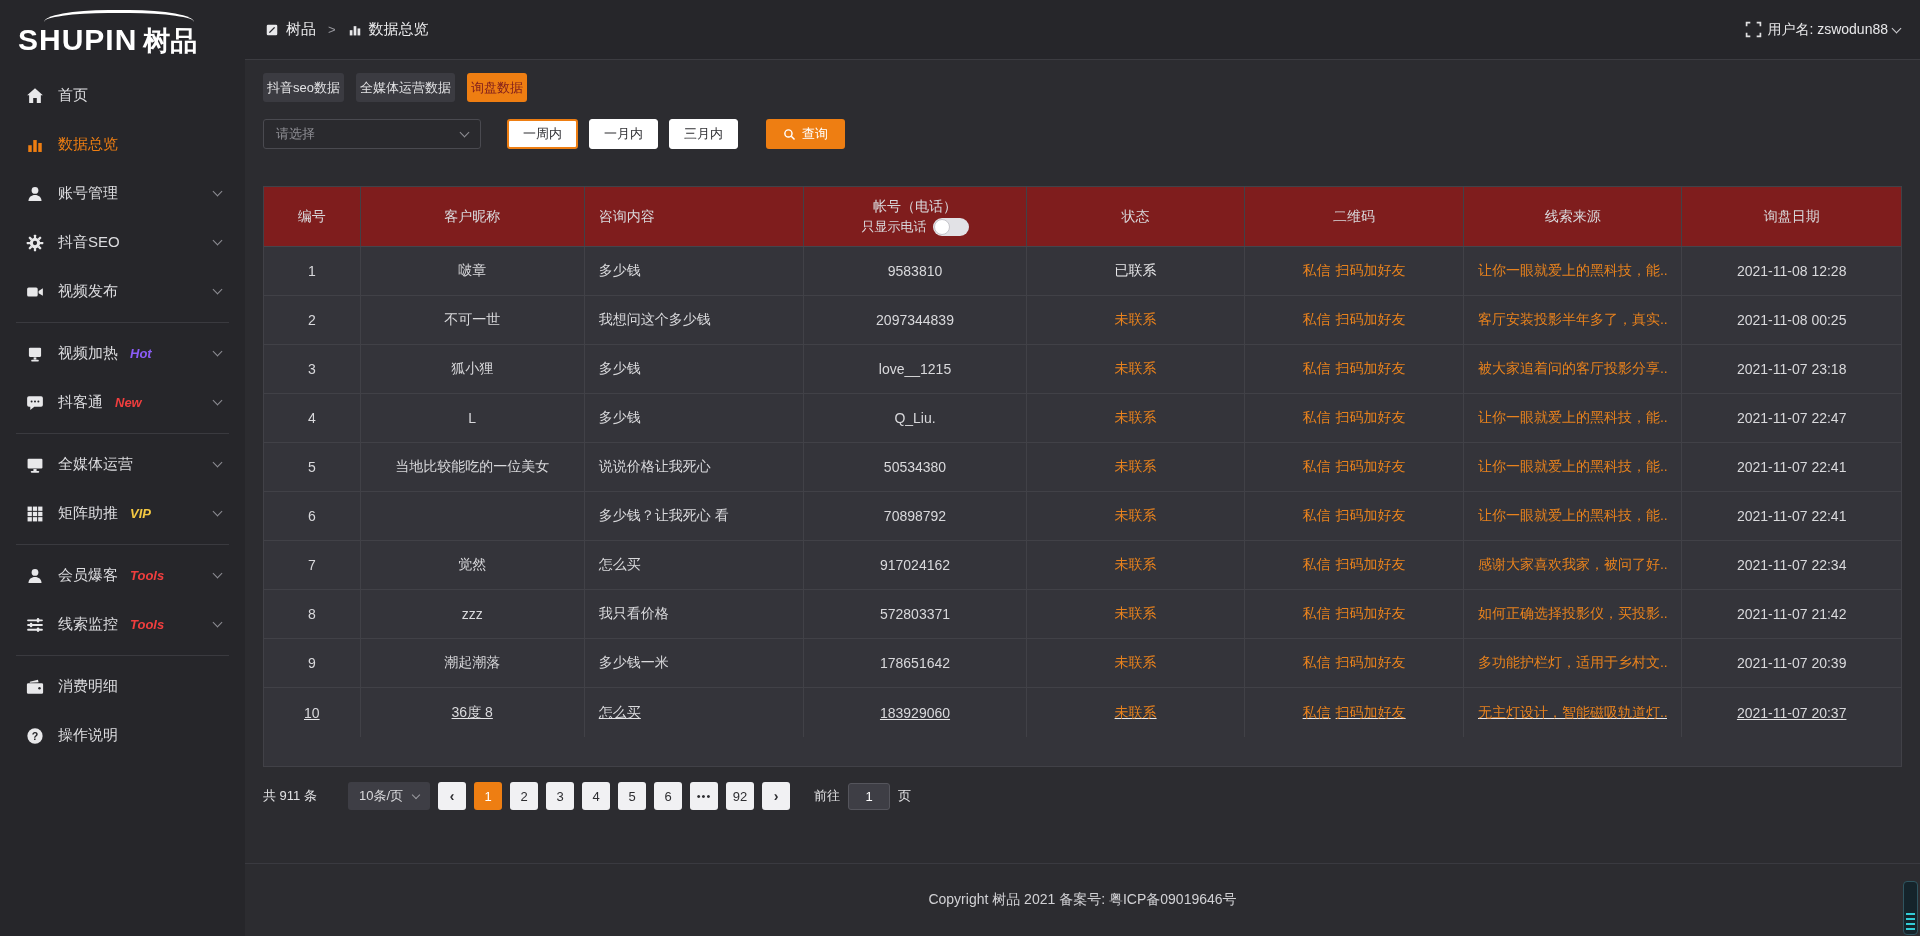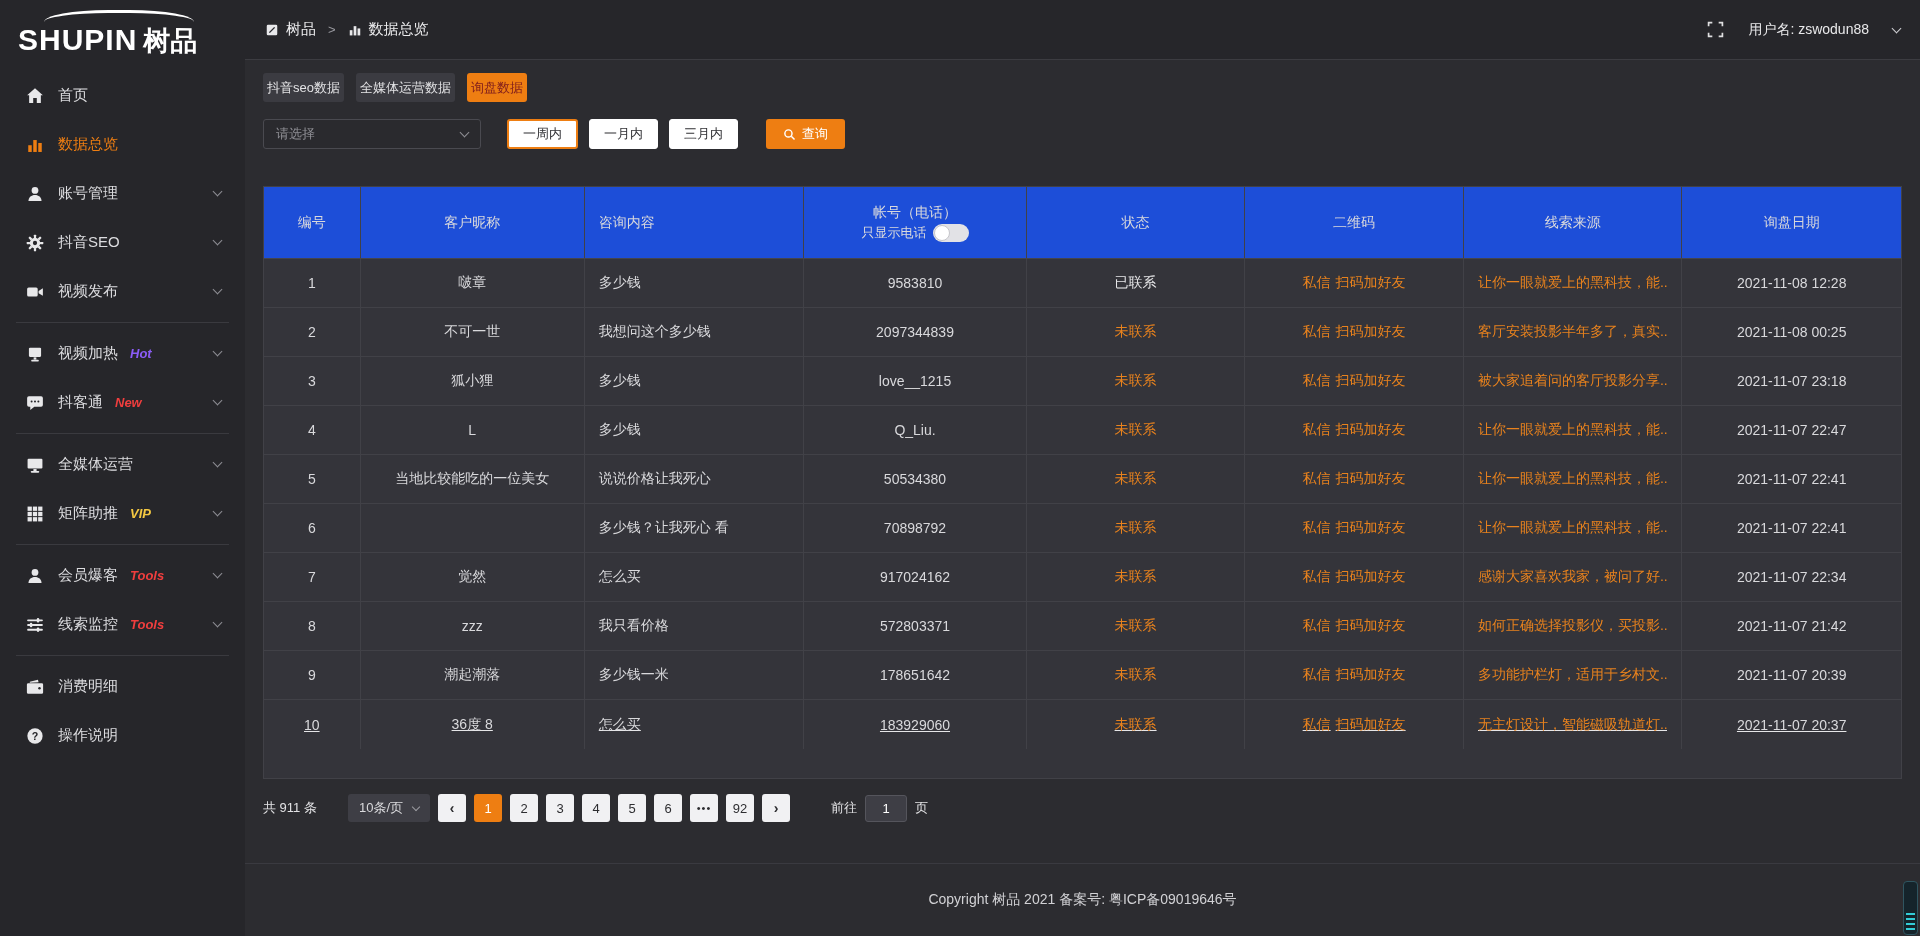--- a/index.html
+++ b/index.html
@@ -27,21 +27,21 @@
   .menu-divider { height:1px; background:#3a3a3f; margin:6px 16px; }
 
   
   .main { flex:1; display:flex; flex-direction:column; background:#2c2c30; min-width:0; }
   .topbar { height:60px; flex:0 0 60px; background:#26262a; border-bottom:1px solid #3c3c41; display:flex; align-items:center; padding:0 20px; }
   .breadcrumb { display:flex; align-items:center; gap:7px; font-size:15px; color:#ececee; }
   .bc-icon { width:14px; height:14px; display:inline-flex; color:#e8e8ea; }
   .bc-icon svg { width:14px; height:14px; }
   .bc-sep { color:#9a9aa0; margin:0 5px; font-size:13px; }
   .bc-link { cursor:pointer; }
-  .topbar-right { margin-left:auto; display:flex; align-items:center; gap:24px; font-size:14px; color:#e8e8ea; }
+  .topbar-right { margin-left:auto; display:flex; align-items:center; gap:5px; font-size:14px; color:#e8e8ea; }
   .fs-icon { width:17px; height:17px; display:inline-flex; color:#dedee0; cursor:pointer; }
   .fs-icon svg { width:17px; height:17px; }
   .tb-chev { color:#cfcfd3; margin-top:-3px; cursor:pointer; }
 
   .content { flex:1; padding:0 18px; min-height:0; }
 
   
   .tabs { display:flex; gap:12px; margin-top:13px; }
   .tab { height:29px; padding:0 4px; background:#3b3b41; color:#e3e3e5; font-size:13px; border:none; border-radius:3px; display:flex; align-items:center; cursor:pointer; font-family:inherit; }
   .tab.active { background:#ee7e12; color:#7f1d1d; }
@@ -53,21 +53,21 @@
   .ranges { display:flex; gap:11px; margin-left:26px; }
   .range-btn { height:30px; padding:0 14px; background:#fff; color:#2f2f33; font-size:13px; border:1px solid #fff; border-radius:3px; cursor:pointer; font-family:inherit; }
   .range-btn.active { border:2px solid #ee7e12; }
   .search-btn { height:30px; margin-left:28px; padding:0 17px; background:#ee7e12; color:#fff; border:none; border-radius:3px; font-size:13px; display:flex; align-items:center; gap:6px; cursor:pointer; font-family:inherit; }
   .search-btn svg { width:13px; height:13px; }
 
   
   .panel { margin-top:37px; background:#34343a; border:1px solid #414147; }
   .trow { display:grid; grid-template-columns:5.9% 13.7% 13.4% 13.6% 13.35% 13.35% 13.35% 13.35%; border-bottom:1px solid #414147; }
   .trow:last-child { border-bottom:none;text-decoration:underline; }
-  .thead { background:#1d4ed8; height:72px; border-bottom:1px solid #45454c; }
+  .thead { background:#7f1d1d; height:60px; border-bottom:1px solid #45454c; }
   .tbody .trow { height:49px; }
   .tcell { display:flex; align-items:center; justify-content:center; border-right:1px solid #414147; font-size:14px; color:#d9d9dc; overflow:hidden; white-space:nowrap; }
   .tcell:last-child { border-right:none; }
   .c-left { justify-content:flex-start; padding:0 14px; }
   .th-account { flex-direction:column; justify-content:center; gap:2px; }
   .toggle-line { display:flex; align-items:center; gap:6px; font-size:13px; }
   .toggle { width:36px; height:18px; border-radius:9px; background:#e2e2e6; position:relative; cursor:pointer; display:inline-block; }
   .toggle .knob { position:absolute; left:1px; top:1px; width:16px; height:16px; border-radius:50%; background:#fff; border:1px solid #c6c6cb; }
   .status-pending { color:#e8821d; }
   .status-done { color:#e6e6e8; }
@@ -78,21 +78,21 @@
 
   
   .pagination { display:flex; align-items:center; gap:8px; margin-top:15px; font-size:13px; color:#e2e2e4; }
   .pg-total { margin-right:23px; }
   .pg-size { height:28px; padding:0 11px; background:#3e3e45; border-radius:3px; display:flex; align-items:center; gap:10px; color:#d9d9dc; cursor:pointer; }
   .pg-size .chev { width:6px; height:6px; color:#9b9ba1; margin-top:-2px; }
   .pg-btn { min-width:28px; height:28px; padding:0 6px; background:#f1f1f3; color:#2e2e31; border:none; border-radius:3px; font-size:13px; cursor:pointer; font-family:inherit; }
   .pg-btn.active { background:#ee7e12; color:#fff; }
   .pg-nav { font-size:14px; font-weight:bold; }
   .pg-ellipsis { font-size:11px; letter-spacing:1px; }
-  .pg-goto-label { margin-left:33px; }
+  .pg-goto-label { margin-left:16px; }
   .pg-input { width:42px; height:27px; background:#3e3e45; border:1px solid #55555c; border-radius:3px; color:#fff; text-align:center; font-size:13px; font-family:inherit; }
 
   
   .footer { flex:0 0 73px; border-top:1px solid #3a3a40; display:flex; align-items:center; justify-content:center; font-size:14px; color:#d2d2d5; }
 
   
   .corner-widget { position:absolute; right:2px; bottom:1px; width:15px; height:54px; border:1px solid #2f5560; border-radius:4px; background:#15242b; display:flex; flex-direction:column; justify-content:flex-end; align-items:center; padding:3px 0; cursor:pointer; }
   .corner-widget i { display:block; width:9px; height:2px; background:#33cdd8; margin:1.5px 0; }
 </style>
 </head>

